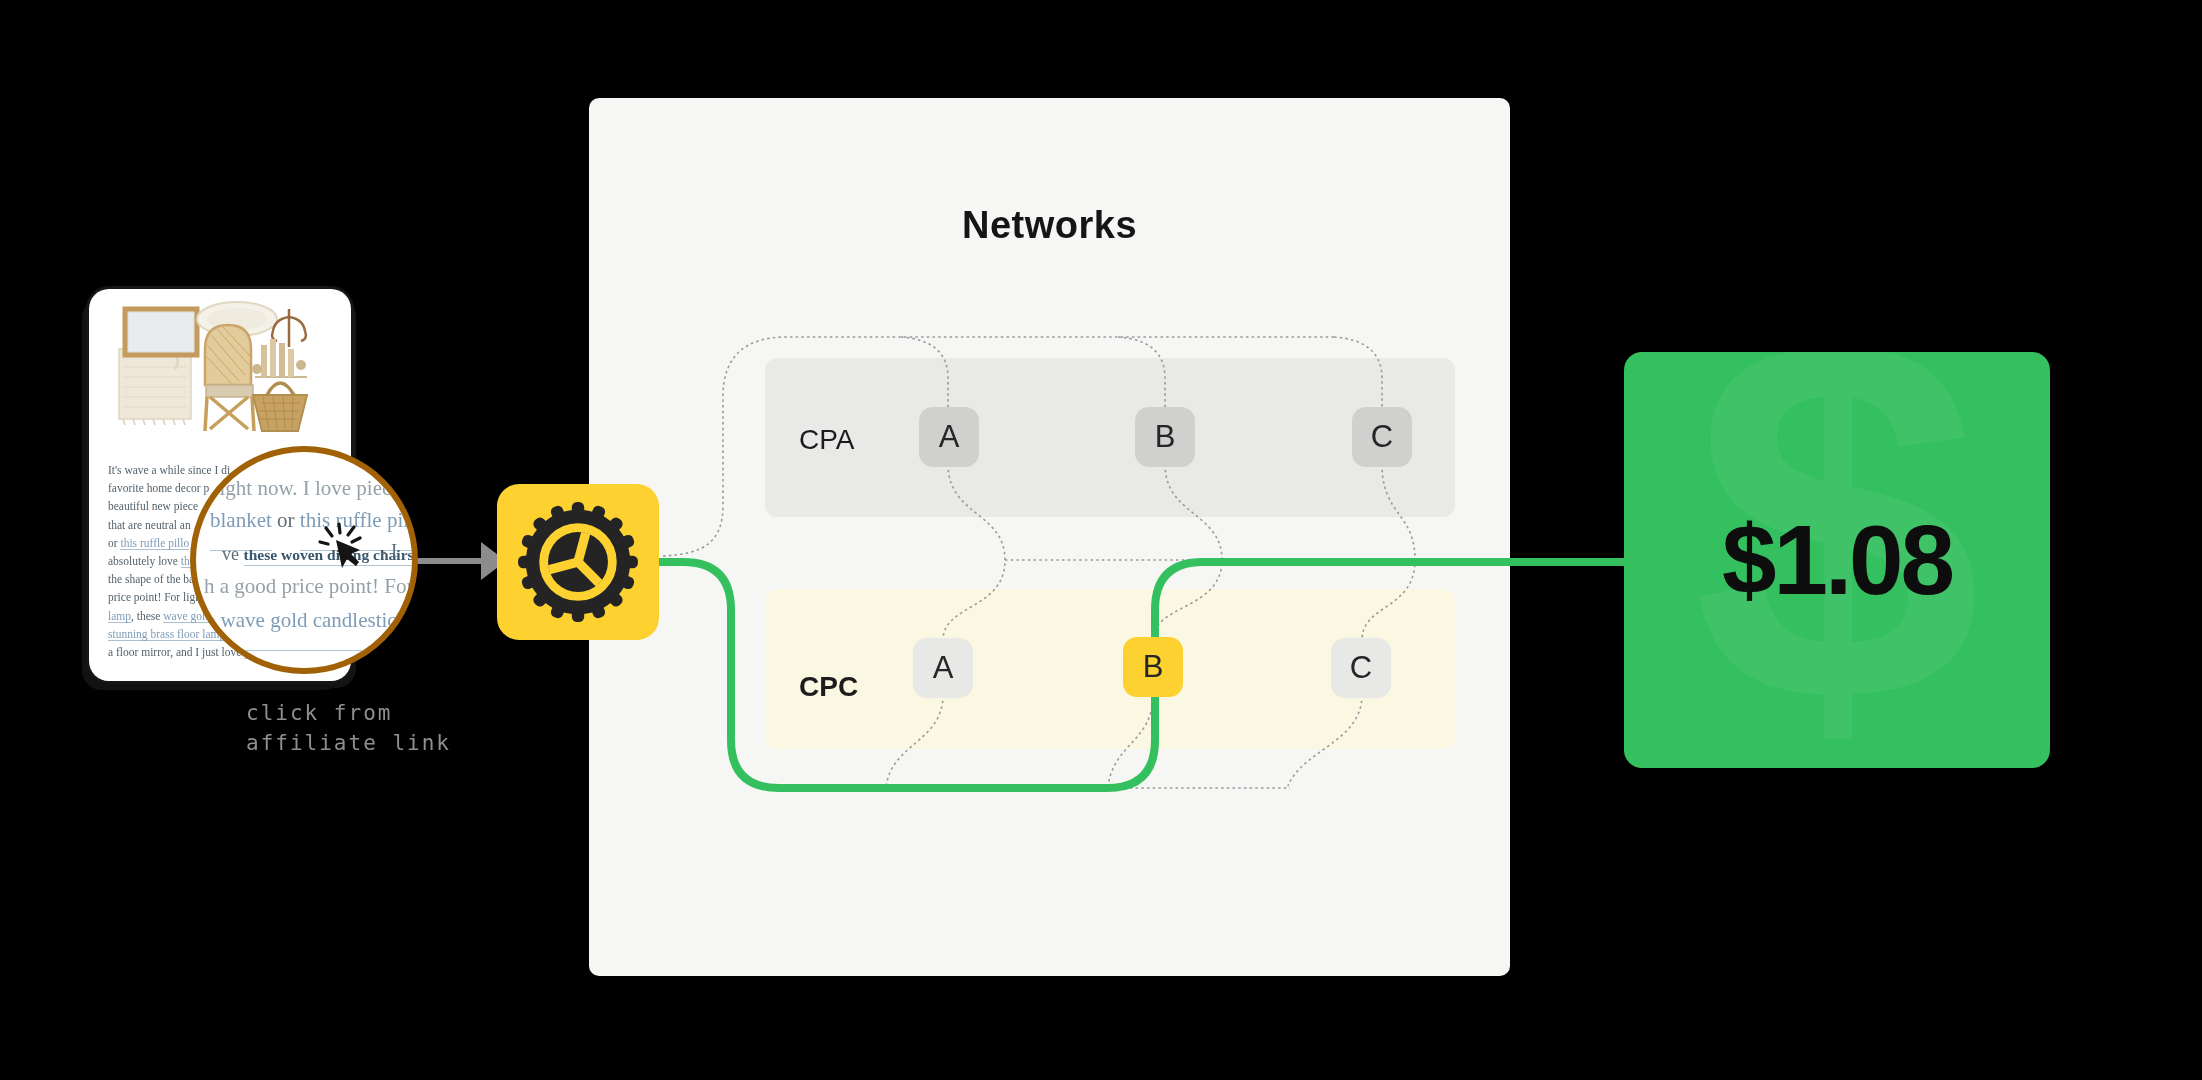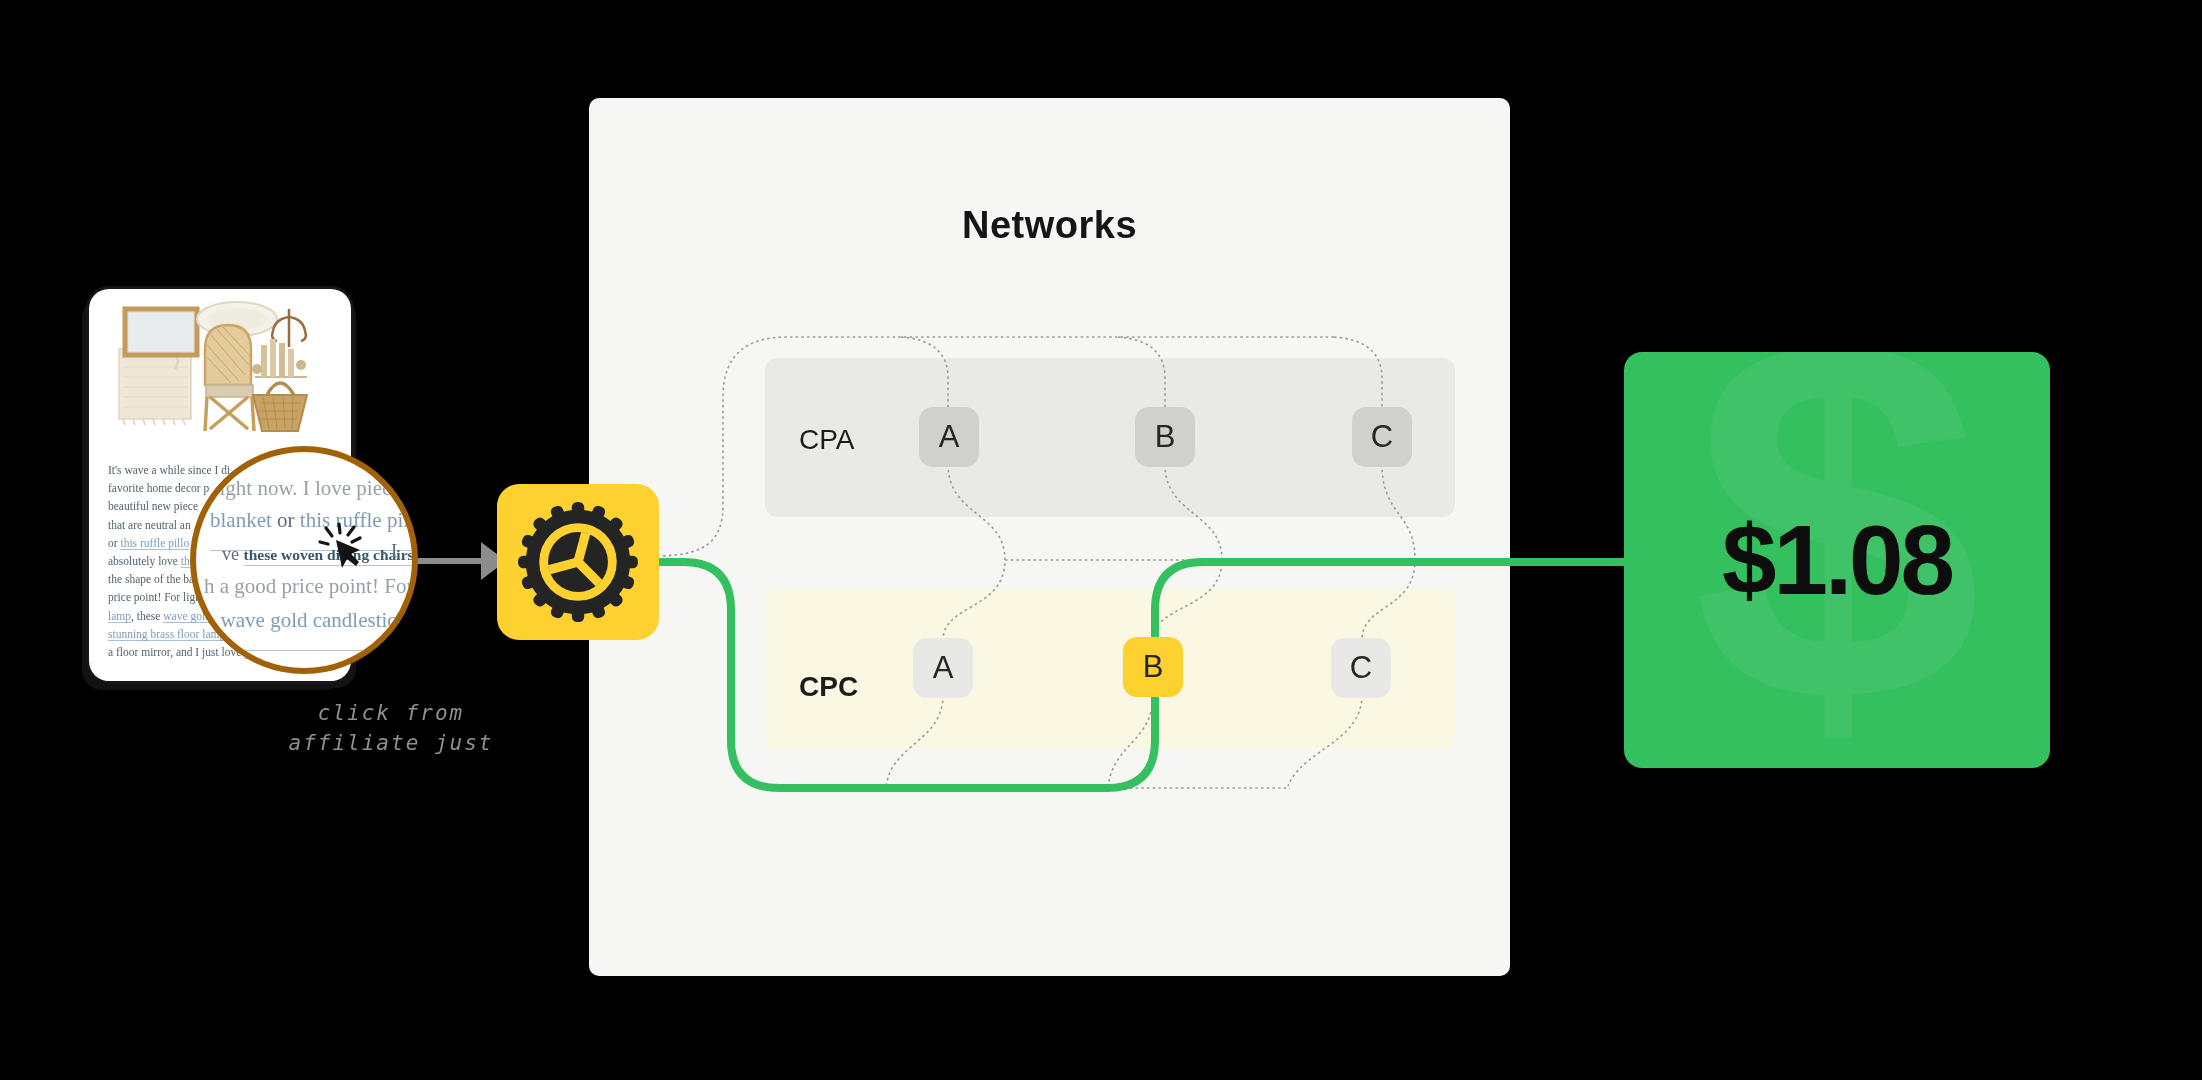--- a/index.html
+++ b/index.html
@@ -68,23 +68,23 @@
   .mag-bold-link{color:var(--navy);font-weight:700;border-bottom:1.5px solid #AFC4D4;padding-bottom:2px;cursor:pointer;}
   #mag-l1{left:6px;top:24px;font-size:21px;}
   #mag-l2{left:14px;top:56px;font-size:21px;}
   #mag-l3{left:26px;top:92px;font-size:15.5px;}
   #mag-l3-suffix{left:184px;top:88px;font-size:19px;}
   #mag-l4{left:8px;top:122px;font-size:21px;}
   #mag-l5{left:10px;top:156px;font-size:21px;}
   .cursor-svg{left:318px;top:522px;width:48px;height:52px;z-index:5;}
 
   
-  .caption{left:246px;top:698px;width:290px;text-align:center;z-index:3;
+  .caption{left:246px;top:698px;width:290px;text-align:left;z-index:3;
            font-family:"DejaVu Sans Mono",monospace;font-size:21px;letter-spacing:2px;
-           line-height:30px;color:#8F8F8F;font-style:italic;}
+           line-height:30px;color:#8F8F8F;}
 </style>
 </head>
 <body>
 
 <div id="canvas">
 
   <div class="abs panel"></div>
   <div class="abs panel-title">Networks</div>
   <div class="abs row-rect row-cpa"></div>
   <div class="abs row-rect row-cpc"></div>
@@ -259,16 +259,16 @@
       <line x1="22" y1="11" x2="21" y2="2"></line>
       <line x1="30" y1="13" x2="36" y2="5"></line>
       <line x1="10" y1="22" x2="2" y2="20"></line>
       <line x1="34" y1="20" x2="42" y2="16"></line>
     </g>
     <path d="M18 18 L24 46 L29 37 L38 44 L41 40 L33 32 L42 28 Z" fill="#141414"></path>
   </svg>
 
   <div class="abs caption">
     <div>click from</div>
-    <div>affiliate just</div>
+    <div>affiliate link</div>
   </div>
 
 </div>
 
 </body></html>

